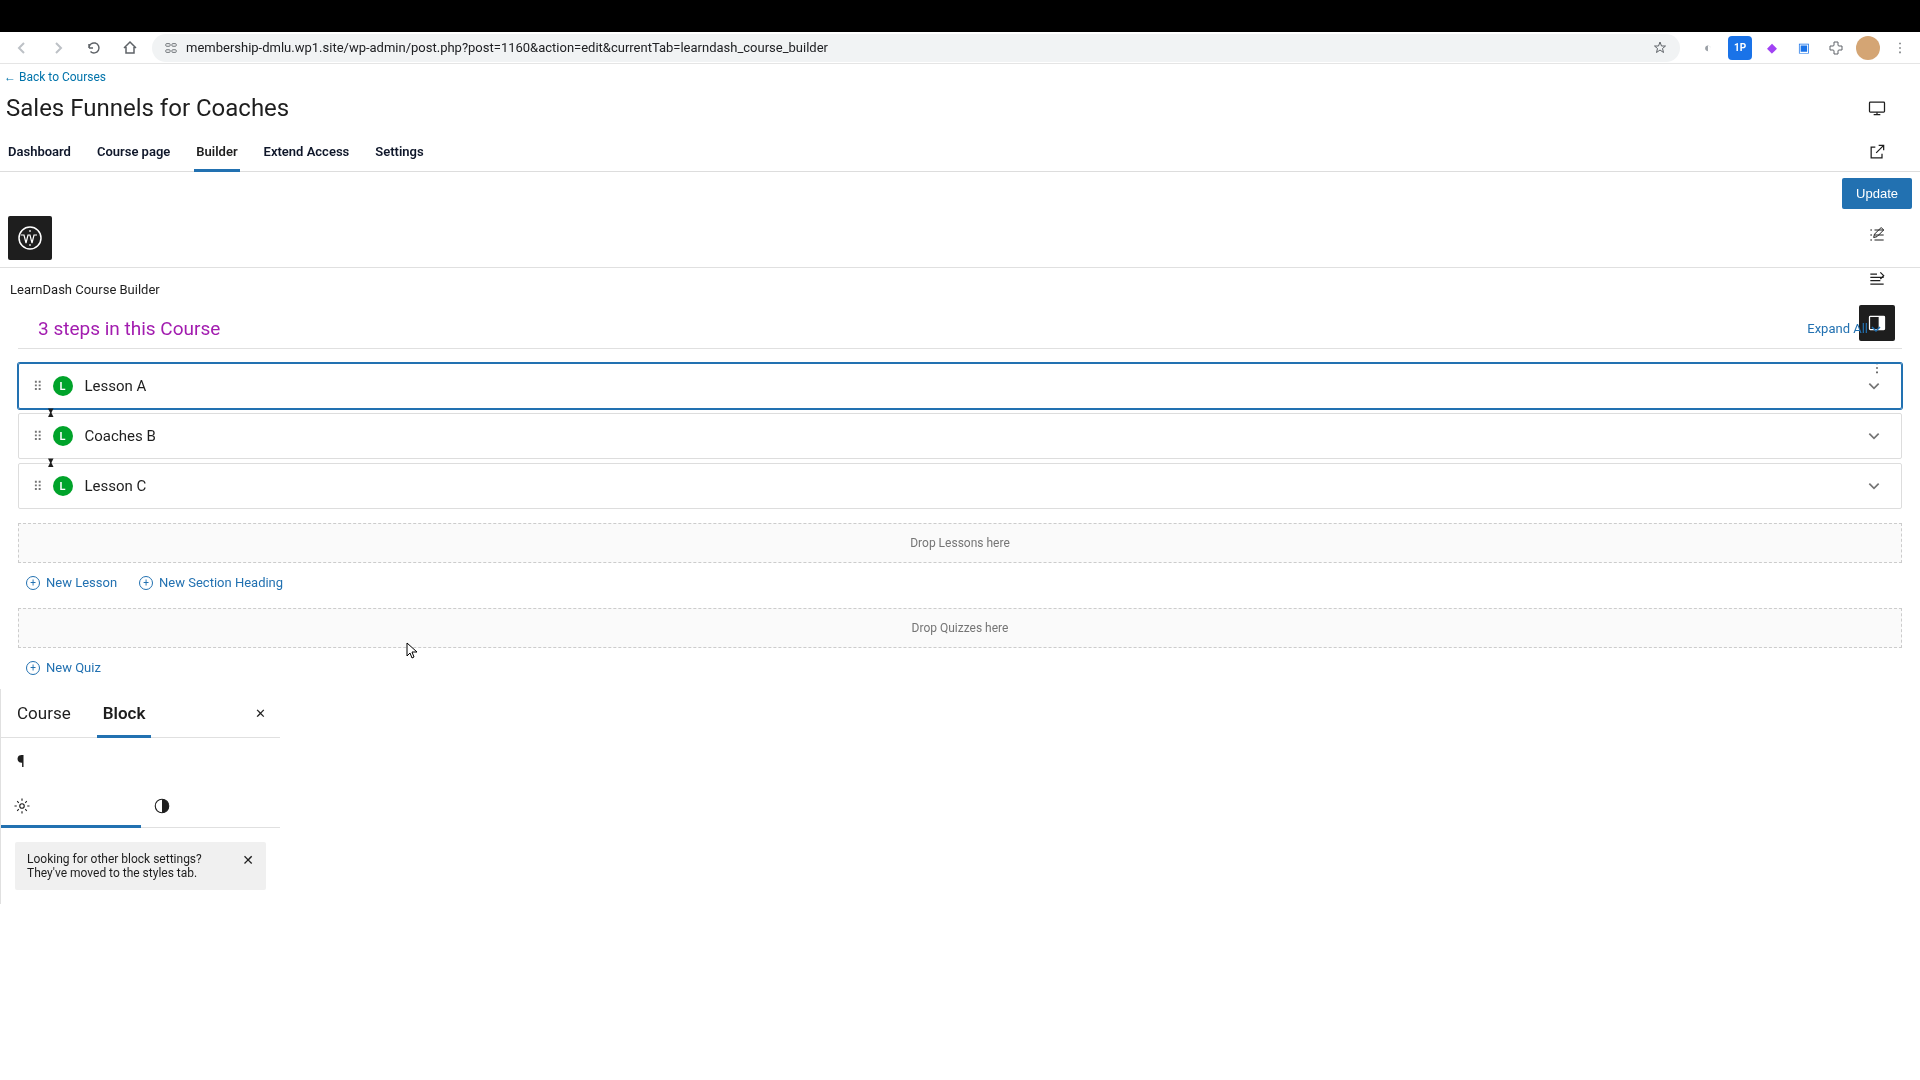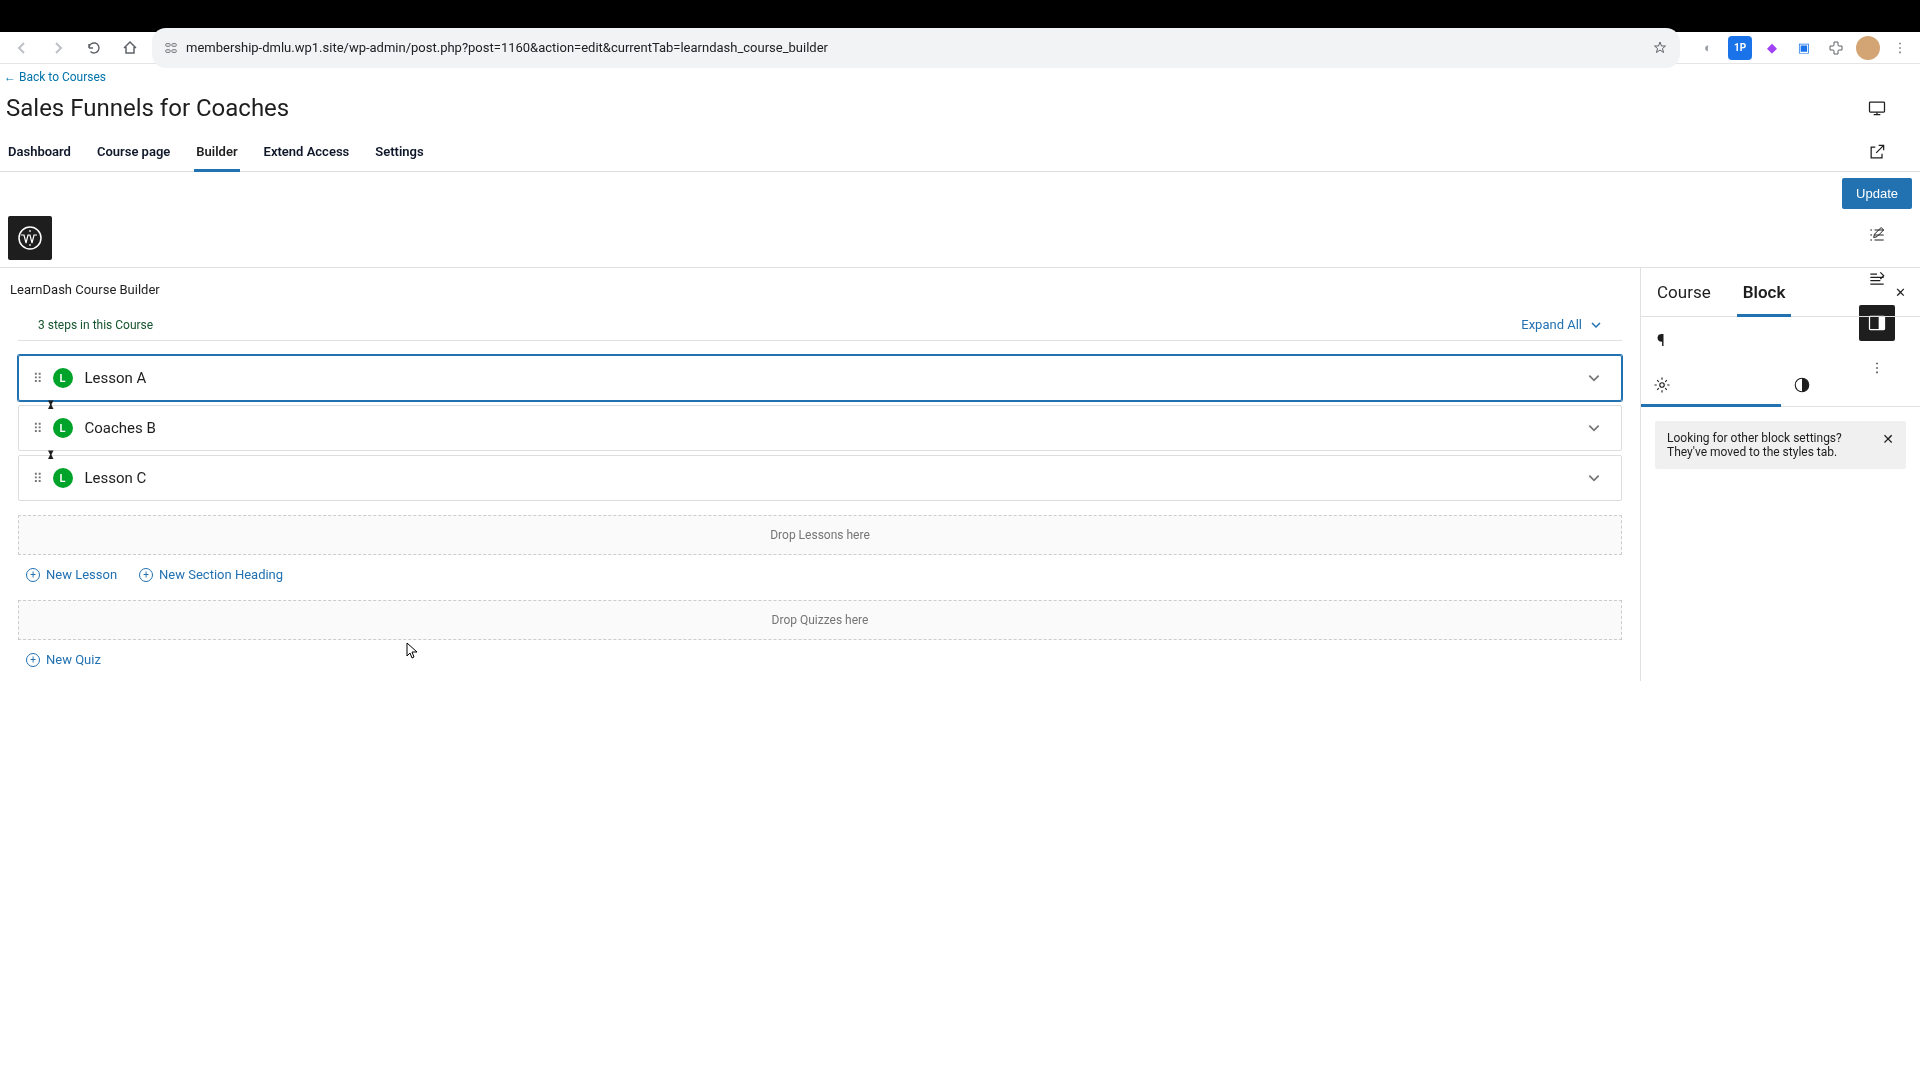--- a/index.html
+++ b/index.html
@@ -2,21 +2,21 @@
 <html><head>
 <meta charset="utf-8">
 <style>
 * { box-sizing: border-box; margin: 0; padding: 0; }
 body { font-family: -apple-system, BlinkMacSystemFont, "Segoe UI", Roboto, sans-serif; font-size: 13px; color: #1e1e1e; background: #fff; }
 
 .black-bar { height: 32px; background: #000; }
 .browser-bar { height: 32px; background: #fff; display: flex; align-items: center; padding: 0 8px; gap: 8px; border-bottom: 1px solid #e5e5e5; }
 .nav-btn { width: 28px; height: 28px; display: flex; align-items: center; justify-content: center; border-radius: 50%; color: #5f6368; }
 .nav-btn.disabled { color: #bdc1c6; }
-.url-bar { flex: 1; height: 40px; background: #f1f3f4; border-radius: 14px; display: flex; align-items: center; padding: 0 12px; color: #5f6368; font-size: 13px; gap: 8px; }
+.url-bar { flex: 1; height: 28px; background: #f1f3f4; border-radius: 14px; display: flex; align-items: center; padding: 0 12px; color: #5f6368; font-size: 13px; gap: 8px; }
 .url-text { color: #202124; }
 .browser-icons { display: flex; gap: 8px; align-items: center; margin-left: 8px; }
 .ext-icon { width: 24px; height: 24px; border-radius: 4px; display: flex; align-items: center; justify-content: center; }
 .avatar { width: 24px; height: 24px; border-radius: 50%; background: #d4a574; }
 
 .back-link { padding: 6px 4px; }
 .back-link a { color: #0073aa; text-decoration: none; font-size: 12px; display: flex; align-items: center; gap: 2px; }
 
 .page-title { font-size: 24px; font-weight: 400; padding: 4px 6px 12px; color: #1e1e1e; }
 
@@ -25,27 +25,27 @@
 .tab.active { color: #1e1e1e; }
 .tab.active::after { content: ''; position: absolute; bottom: -1px; left: 0; right: 0; height: 3px; background: #2271b1; }
 
 .editor-toolbar { height: 60px; display: flex; align-items: center; justify-content: space-between; border-bottom: 1px solid #e0e0e0; padding: 0 8px; }
 .wp-logo { width: 44px; height: 44px; background: #1e1e1e; border-radius: 2px; display: flex; align-items: center; justify-content: center; color: #fff; }
 .toolbar-right { display: flex; align-items: center; gap: 8px; flex-direction: column; }
 .toolbar-icon-btn { width: 36px; height: 36px; display: flex; align-items: center; justify-content: center; color: #1e1e1e; border-radius: 2px; cursor: pointer; }
 .toolbar-icon-btn.active { background: #1e1e1e; color: #fff; }
 .update-btn { background: #2271b1; color: #fff; border: none; padding: 8px 14px; border-radius: 2px; font-size: 13px; cursor: pointer; }
 
-.main-area { display: flex; }
+.main-area { display: flex; flex-direction: column; }
 .builder-content { flex: 1; padding: 10px 0; }
 .builder-header { font-size: 13px; color: #1e1e1e; padding: 4px 10px 12px; }
 
 .steps-bar { display: flex; justify-content: space-between; align-items: center; padding: 8px 20px; border-bottom: 1px solid #e0e0e0; margin: 0 18px; }
-.steps-text { color: #14532d; font-size: 12px; }
-.expand-all { color: #2271b1; font-size: 13px; cursor: pointer; display: flex; align-items: center; gap: 8px; }
+.steps-text { color: #a21caf; font-size: 19px; }
+.expand-all { color: #2271b1; font-size: 13px; cursor: pointer; display: flex; align-items: center; gap: 2px; }
 
 .lessons-area { padding: 14px 18px 0; }
 .lesson-row { border: 1px solid #ddd; border-radius: 2px; margin-bottom: 4px; display: flex; align-items: center; padding: 12px 14px; position: relative; }
 .lesson-row.selected { border: 1px solid #2271b1; box-shadow: 0 0 0 1px #2271b1; }
 .drag-dots { color: #757575; margin-right: 10px; cursor: grab; }
 .lesson-badge { width: 20px; height: 20px; border-radius: 50%; background: #00a32a; color: #fff; display: flex; align-items: center; justify-content: center; font-size: 11px; font-weight: 600; margin-right: 12px; }
 .lesson-name { font-size: 15px; color: #1e1e1e; }
 .lesson-chevron { margin-left: auto; color: #757575; width: 20px; cursor: pointer; }
 
 .lesson-wrapper { position: relative; }

